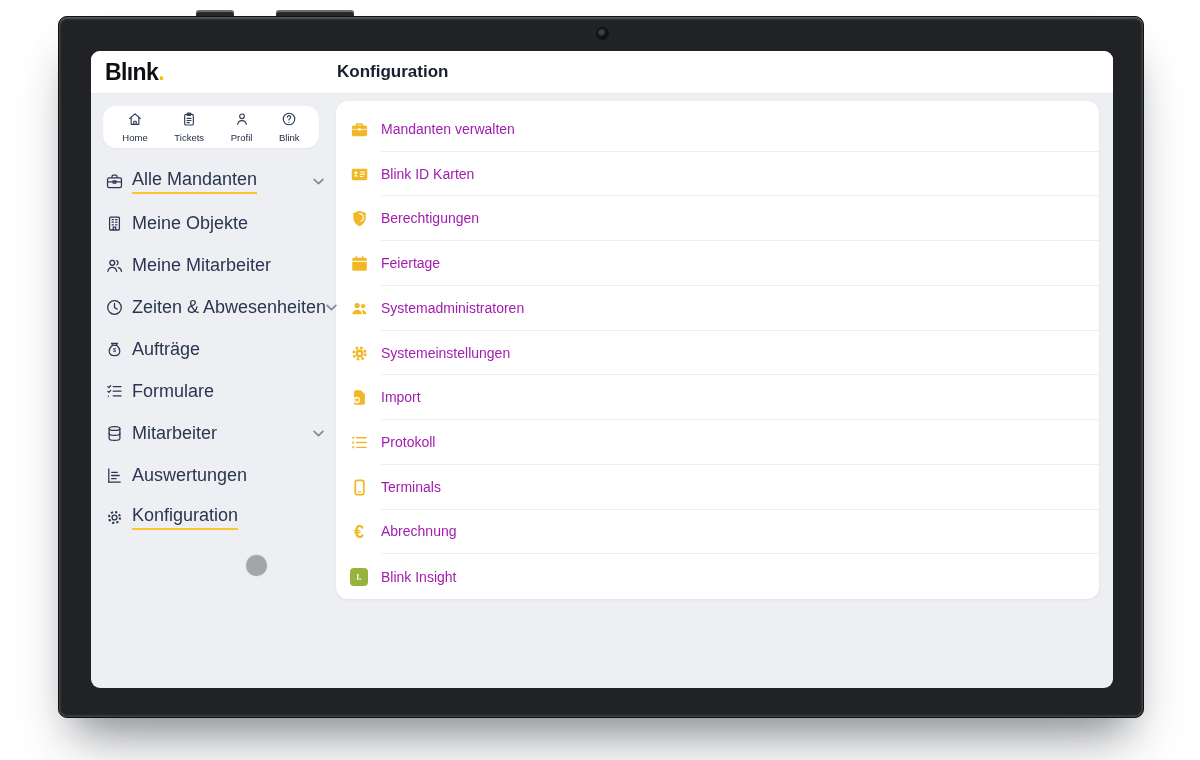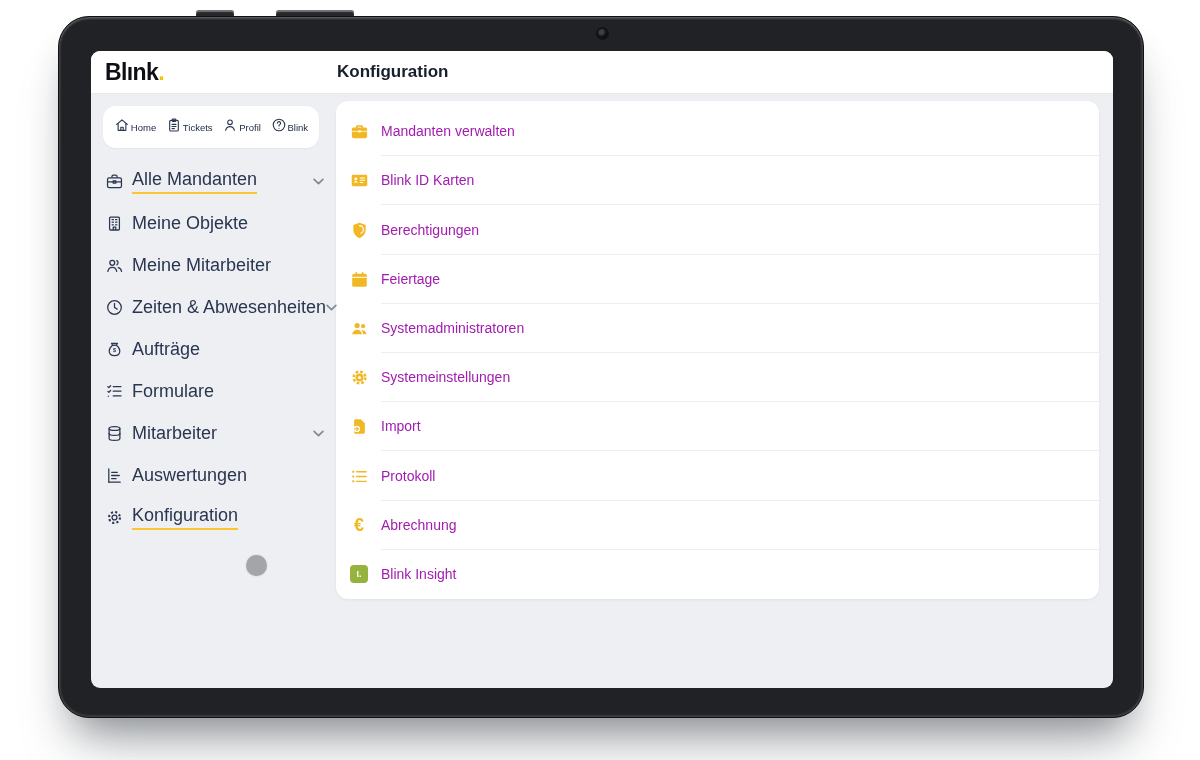--- a/index.html
+++ b/index.html
@@ -6,21 +6,21 @@
   html,body { width:1200px; height:760px; background:#ffffff; overflow:hidden;
               font-family:"Liberation Sans","DejaVu Sans",sans-serif; }
 
   
   .stage { position:relative; width:1200px; height:760px; }
   .hw-btn { position:absolute; top:10px; height:12px; background:#26282b;
             border-radius:3px 3px 0 0; box-shadow:inset 0 2px 1px rgba(255,255,255,.35); }
   .hw-btn.power { left:196px; width:38px; }
   .hw-btn.volume { left:276px; width:78px; }
   .tablet { position:absolute; left:58px; top:16px; width:1086px; height:702px;
-            background:#202225; border-radius:31px; border:1px solid #101113;
+            background:#202225; border-radius:9px; border:1px solid #101113;
             box-shadow: inset 0 2px 2px rgba(255,255,255,.22),
                         inset 0 -2px 2px rgba(255,255,255,.10),
                         inset 2px 0 2px rgba(255,255,255,.08),
                         inset -2px 0 2px rgba(255,255,255,.08),
                         0 26px 38px -16px rgba(45,50,60,.45),
                         0 42px 60px -20px rgba(45,50,60,.25); }
   .camera { position:absolute; left:539px; top:12px; width:9px; height:9px; border-radius:50%;
             background:radial-gradient(circle at 38% 35%, #3a4048 0 25%, #0b0c0e 60%);
             box-shadow:0 0 0 2px rgba(0,0,0,.45); }
 
@@ -34,21 +34,21 @@
   .logo .dot { color:#f5c400; }
   .page-title { position:absolute; left:246px; font-size:17px; font-weight:700; color:#171e2c; }
 
   .body { display:flex; height:593px; }
 
   
   .sidebar { width:245px; position:relative; flex:none; }
   .topnav { margin:12px 0 0 12px; width:216px; height:42px; background:#ffffff; border-radius:13px;
             display:flex; align-items:center; justify-content:space-around; padding:0 6px;
             box-shadow:0 1px 2px rgba(16,24,40,.04); }
-  .topnav-item { display:flex; flex-direction:row; align-items:center; gap:1px; cursor:pointer;
+  .topnav-item { display:flex; flex-direction:column; align-items:center; gap:1px; cursor:pointer;
                  color:#2e3a52; }
   .topnav-item svg { width:16px; height:16px; }
   .topnav-label { font-size:9.5px; font-weight:500; color:#212c47; }
 
   .nav { margin:12px 0 0 0; padding-left:14px; }
   .nav-item { height:42px; width:225px; display:flex; align-items:center; cursor:pointer; }
   .nav-ico { width:19px; height:19px; flex:none; margin-right:8px; color:#2c3650;
              display:flex; align-items:center; justify-content:center; }
   .nav-ico svg { width:19px; height:19px; }
   .nav-label { font-size:18px; font-weight:500; color:#2a3550; white-space:nowrap; }
@@ -351,20 +351,31 @@
                     <rect x="7.6" y="11.2" width="13.6" height="1.7" rx=".8"></rect>
                     <rect x="2.8" y="16.8" width="2.6" height="2.6" rx=".6"></rect>
                     <rect x="7.6" y="17.3" width="13.6" height="1.7" rx=".8"></rect>
                   </svg>
                 </span>
               <div class="row-inner">
                   <span class="row-label">Protokoll</span>
                 </div>
             </div>
 
+            <div class="row">
+              <span class="row-ico">
+                  <svg viewBox="0 0 24 24" fill="none" stroke="currentColor">
+                    <rect x="6.6" y="3" width="10.8" height="18" rx="2.4" stroke-width="2.2"></rect>
+                    <path d="M10.6 17.6h2.8" stroke-width="1.6" stroke-linecap="round"></path>
+                  </svg>
+                </span>
+              <div class="row-inner">
+                  <span class="row-label">Terminals</span>
+                </div>
+            </div>
 
             <div class="row">
               <span class="row-ico">
                   <span class="euro-glyph">€</span>
                 </span>
               <div class="row-inner">
                   <span class="row-label">Abrechnung</span>
                 </div>
             </div>
 

